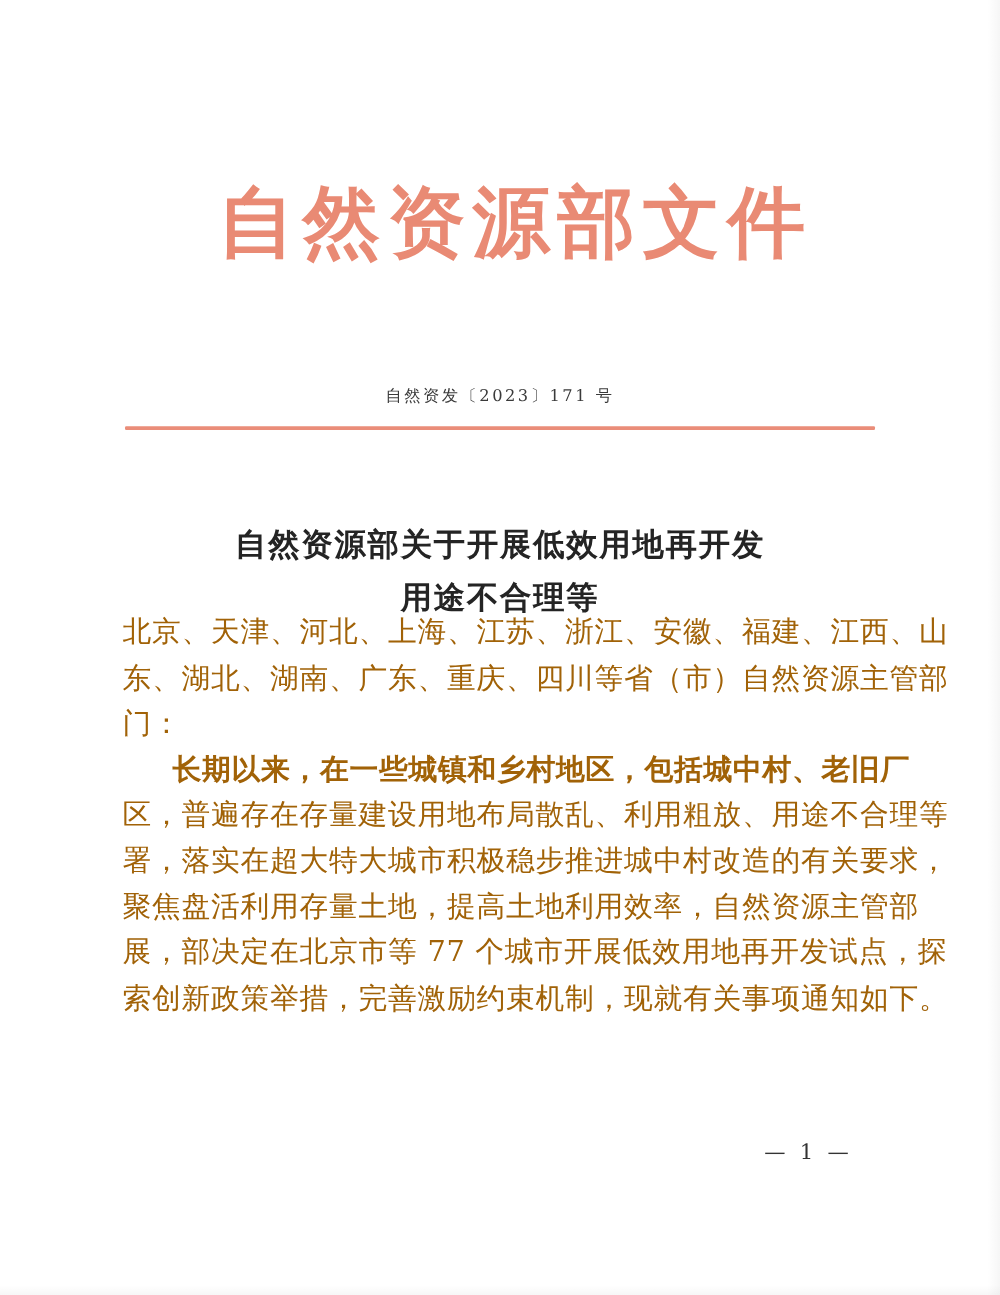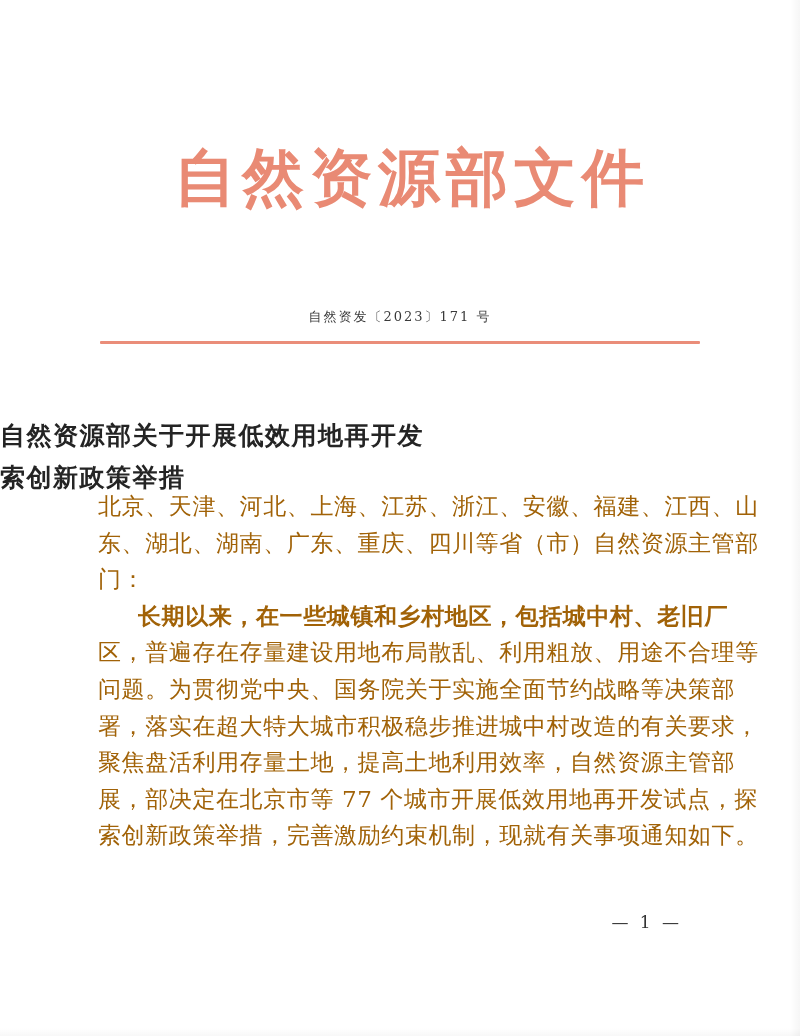--- a/index.html
+++ b/index.html
@@ -80,20 +80,21 @@
     background: #ea8d79;
     border-radius: 1px;
   }
 
   
   .title-block {
     position: absolute;
     top: 415px;
     left: 0;
     width: 800px;
+    text-align: center;
     color: #242424;
     font-weight: bold;
     font-size: 25px;
     letter-spacing: 1.5px;
     line-height: 42px;
   }
   .title-line { white-space: nowrap; }
 
   
   .body-block {
@@ -130,31 +131,30 @@
 <div class="page">
 
   <div class="masthead">自然资源部文件</div>
 
   <div class="doc-number">自然资发〔2023〕171 号</div>
 
   <div class="red-rule"></div>
 
   <div class="title-block">
     <div class="title-line">自然资源部关于开展低效用地再开发</div>
-    <div class="title-line">索创新政策举措</div>
+    <div class="title-line">用途不合理等</div>
   </div>
 
   <div class="body-block">
     <div class="body-line">北京、天津、河北、上海、江苏、浙江、安徽、福建、江西、山</div>
     <div class="body-line">东、湖北、湖南、广东、重庆、四川等省（市）自然资源主管部</div>
     <div class="body-line">门：</div>
 
     <div class="body-line indent">长期以来，在一些城镇和乡村地区，包括城中村、老旧厂</div>
     <div class="body-line">区，普遍存在存量建设用地布局散乱、利用粗放、用途不合理等</div>
-    <div class="body-line">问题。为贯彻党中央、国务院关于实施全面节约战略等决策部</div>
     <div class="body-line">署，落实在超大特大城市积极稳步推进城中村改造的有关要求，</div>
     <div class="body-line">聚焦盘活利用存量土地，提高土地利用效率，自然资源主管部</div>
     <div class="body-line">展，部决定在北京市等 77 个城市开展低效用地再开发试点，探</div>
     <div class="body-line">索创新政策举措，完善激励约束机制，现就有关事项通知如下。</div>
   </div>
 
   <div class="page-footer">— 1 —</div>
 
   <div class="scan-edge-right"></div>
   <div class="scan-edge-bottom"></div>

